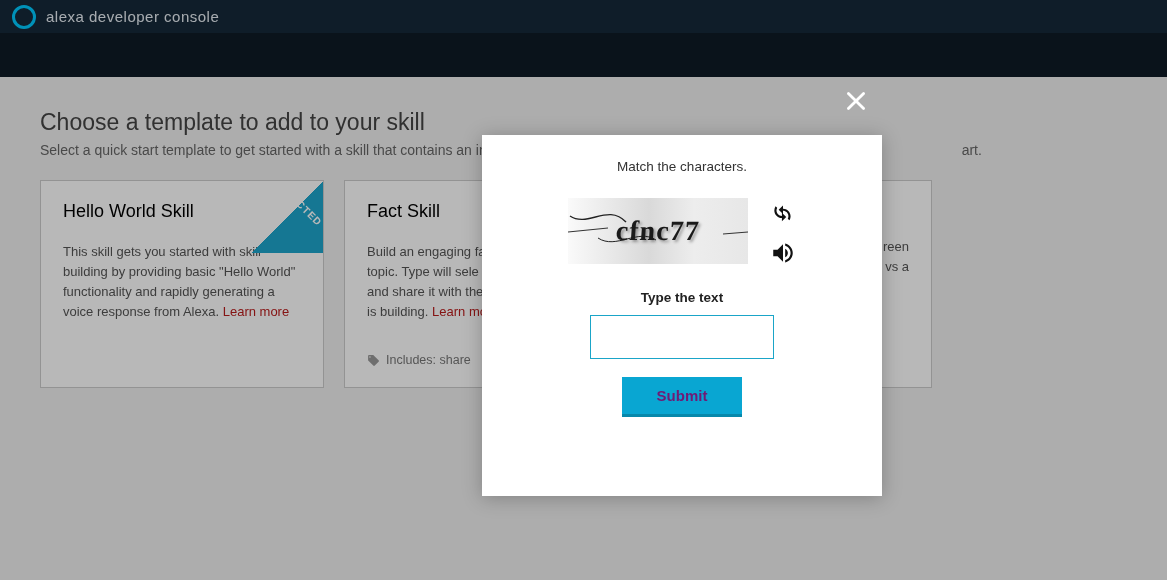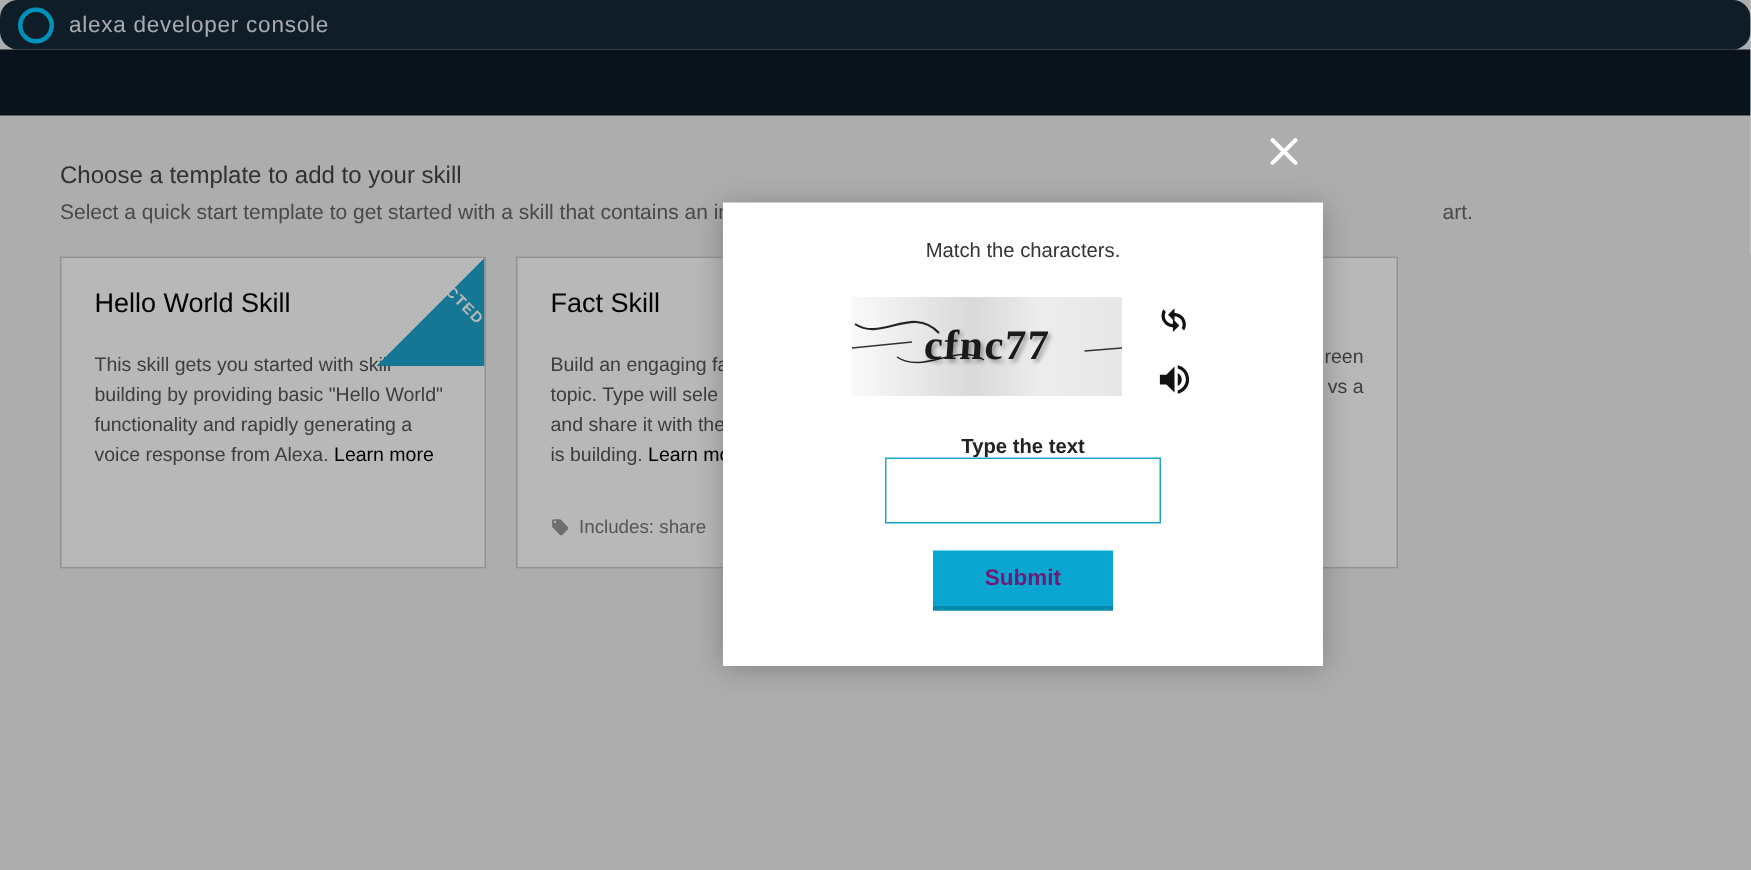--- a/index.html
+++ b/index.html
@@ -11,21 +11,20 @@
       overflow: hidden;
       position: relative;
     }
     .header {
       background: #152939;
       height: 33px;
       display: flex;
       align-items: center;
       padding-left: 12px;
       gap: 10px;
-      border-radius: 12px;
     }
     .logo-ring {
       width: 24px;
       height: 24px;
       border: 3px solid #00caff;
       border-radius: 50%;
     }
     .header-title {
       color: #e8eef4;
       font-size: 15px;
@@ -34,21 +33,21 @@
     }
     .dark-bar {
       background: #0f1b26;
       height: 44px;
     }
     .content-area {
       padding: 32px 40px;
     }
     .page-title {
       color: #444;
-      font-size: 16px;
+      font-size: 23px;
       font-weight: 400;
       margin-bottom: 6px;
     }
     .page-subtitle {
       color: #666;
       font-size: 14px;
       font-weight: 400;
       margin-bottom: 22px;
     }
     .cards-row {
@@ -69,21 +68,21 @@
       font-size: 18px;
       font-weight: 400;
       margin-bottom: 20px;
     }
     .card-desc {
       color: #555;
       font-size: 13px;
       line-height: 1.55;
     }
     .learn-more {
-      color: #000000;
+      color: #b91c1c;
       cursor: pointer;
     }
     .selected-ribbon {
       position: absolute;
       top: 0; right: 0;
       width: 72px; height: 72px;
       background: linear-gradient(135deg, transparent 50%, #1ea6cc 50%);
       pointer-events: none;
     }
     .selected-ribbon span {
@@ -126,21 +125,21 @@
       color: #fff;
       font-size: 28px;
       cursor: pointer;
       line-height: 1;
     }
     .modal {
       position: absolute;
       top: 135px;
       left: 482px;
       width: 400px;
-      height: 309px;
+      height: 361px;
       background: #fff;
       box-shadow: 0 2px 18px rgba(0,0,0,0.25);
       padding: 24px 14px 20px;
       display: flex;
       flex-direction: column;
       align-items: center;
     }
     .modal-heading {
       color: #333;
       font-size: 13.5px;
@@ -187,20 +186,21 @@
     .ctrl-icon {
       width: 26px;
       height: 26px;
       color: #111;
       cursor: pointer;
     }
     .type-label {
       font-size: 13.5px;
       font-weight: 700;
       color: #222;
+      margin-bottom: 10px;
     }
     .captcha-input {
       width: 184px;
       height: 44px;
       border: 1px solid #1aa5c8;
       outline: none;
       padding: 0 10px;
       font-size: 14px;
       margin-bottom: 18px;
     }

